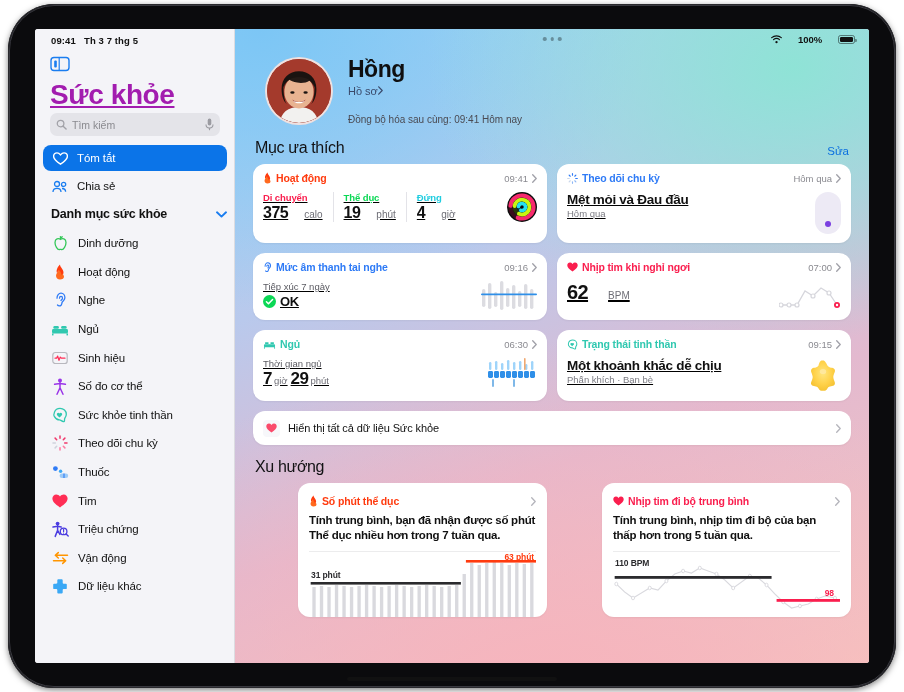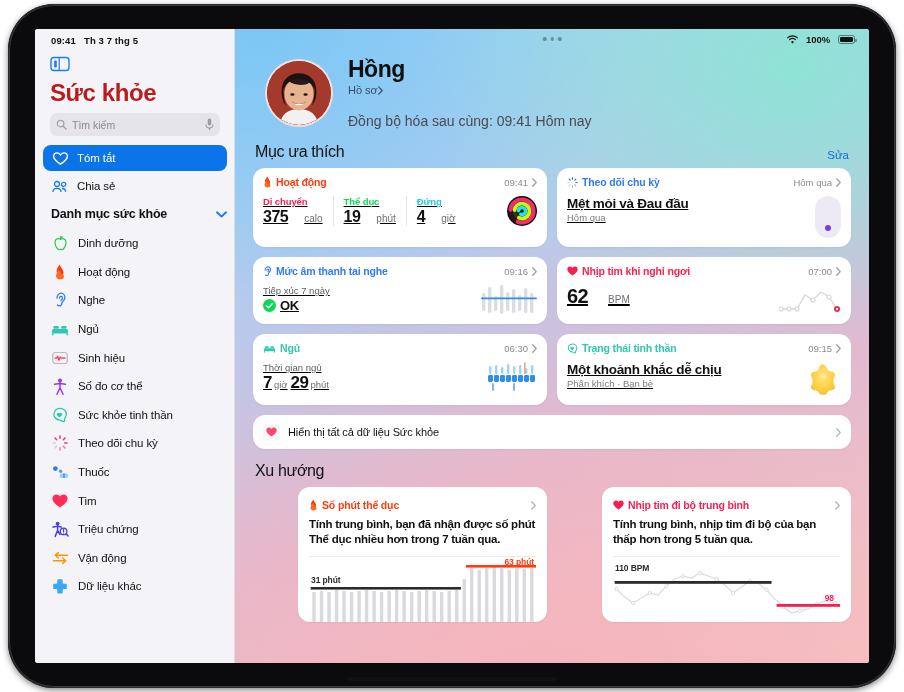--- a/index.html
+++ b/index.html
@@ -24,21 +24,21 @@
 
   
   #sidebar {
     width:200px; height:100%; background:#f4f4f8;
     border-right:1px solid #dcdce1; flex:none;
     position:relative; padding:0 0 0 0;
   }
   .status-left { position:absolute; left:16px; top:6px; font-size:9.5px; font-weight:700; color:#111; letter-spacing:.1px; white-space:nowrap; }
   .sb-toggle { position:absolute; left:15px; top:27px; width:20px; height:16px; }
   .sb-toggle svg { display:block; }
-  .sb-title { position:absolute; left:15px; top:50px; font-size:24px; font-weight:700; color:#b91c1c; letter-spacing:-.4px; }
+  .sb-title { position:absolute; left:15px; top:50px; font-size:28px; font-weight:700; color:#a21caf; letter-spacing:-.4px;text-decoration:underline; }
 
   .search {
     position:absolute; left:15px; top:84px; width:170px; height:23px;
     background:#e4e4e9; border-radius:7px; display:flex; align-items:center; padding:0 6px;
   }
   .search .mag { width:11px; height:11px; flex:none; opacity:.55; }
   .search .ph { font-size:10.5px; color:#8a8a8f; margin-left:5px; flex:1; }
   .search .mic { width:9px; height:13px; flex:none; opacity:.6; }
 
   .nav { position:absolute; left:8px; top:116px; width:184px; }
@@ -60,42 +60,42 @@
 
   
   #main {
     flex:1; height:100%; position:relative; overflow:hidden;
     background:
       radial-gradient(120% 90% at 88% 6%, #8fe3d6 0%, rgba(143,227,214,0) 48%),
       radial-gradient(110% 80% at 4% 0%, #7cc6f5 0%, rgba(124,198,245,0) 55%),
       radial-gradient(130% 95% at 50% 108%, #f7b3bc 0%, rgba(247,179,188,0) 62%),
       linear-gradient(160deg, #9ed5f6 0%, #b9c9ec 34%, #e3b9cf 64%, #f6c6c0 100%);
   }
-  .status-right { position:absolute; right:14px; top:5px; display:flex; align-items:center; gap:8px; font-size:9.5px; font-weight:700; color:#111; }
+  .status-right { position:absolute; right:14px; top:5px; display:flex; align-items:center; gap:16px; font-size:9.5px; font-weight:700; color:#111; }
   .wifi { width:11px; height:9px; }
   .battpct { letter-spacing:-.1px; }
   .batt { width:17px; height:9px; border:1.2px solid rgba(0,0,0,.45); border-radius:2.5px; position:relative; }
   .batt::after { content:""; position:absolute; right:-3px; top:2.6px; width:1.6px; height:3.6px; background:rgba(0,0,0,.35); border-radius:0 1px 1px 0; }
   .batt i { position:absolute; left:1px; top:1px; bottom:1px; width:calc(100% - 2px); background:#111; border-radius:1.2px; display:block; }
   .multitask { position:absolute; left:50%; transform:translateX(-50%); top:8px; display:flex; gap:4px; }
   .multitask span { width:3.5px; height:3.5px; border-radius:50%; background:rgba(0,0,0,.33); }
 
   #scroll { position:absolute; inset:0; padding:0 18px 0 18px; overflow:hidden; }
 
   
   .profile { display:flex; align-items:center; padding:28px 0 0 12px; }
   .avatar {
     width:68px; height:68px; border-radius:50%; flex:none; overflow:hidden;
     border:2.5px solid rgba(255,255,255,.85); position:relative; background:#9c3b2e;
   }
   .avatar .face { position:absolute; inset:0; }
   .prof-txt { margin-left:15px; }
   .prof-name { font-size:23px; font-weight:700; color:#0f0f10; letter-spacing:-.5px; line-height:1.1; }
   .prof-link { font-size:11px; color:#3a4a6b; margin-top:2px; display:flex; align-items:center; gap:0; }
-  .prof-sync { font-size:14px; color:#4a4a52; margin-top:17px; }
+  .prof-sync { font-size:10px; color:#4a4a52; margin-top:17px; }
 
   .sec-head { display:flex; align-items:flex-end; justify-content:space-between; margin:14px 0 7px 2px; }
   .sec-title { font-size:16px; font-weight:400; color:#121214; letter-spacing:-.35px; }
   .sec-action { font-size:11.5px; color:#0a6fe0; margin-right:2px; }
 
   .grid { display:grid; grid-template-columns:1fr 1fr; gap:10px; }
   .card {
     background:#fff; border-radius:12px; padding:8px 10px 9px 10px;
     box-shadow:0 1px 2px rgba(0,0,0,.05);
     position:relative; overflow:hidden;

